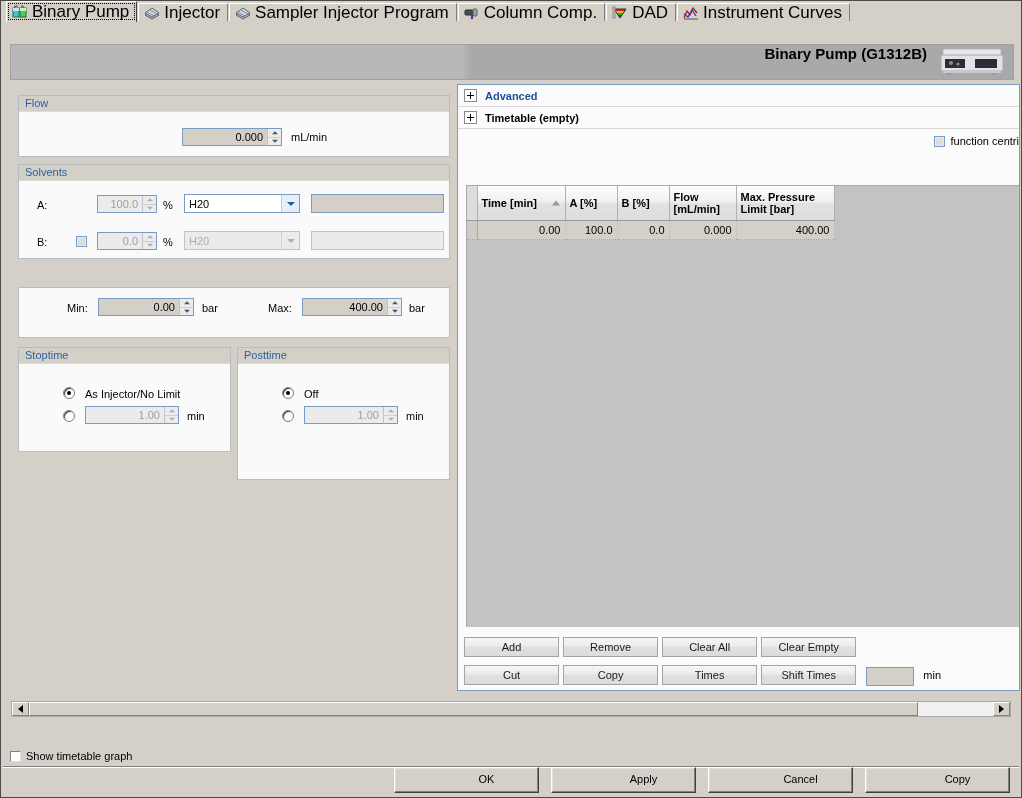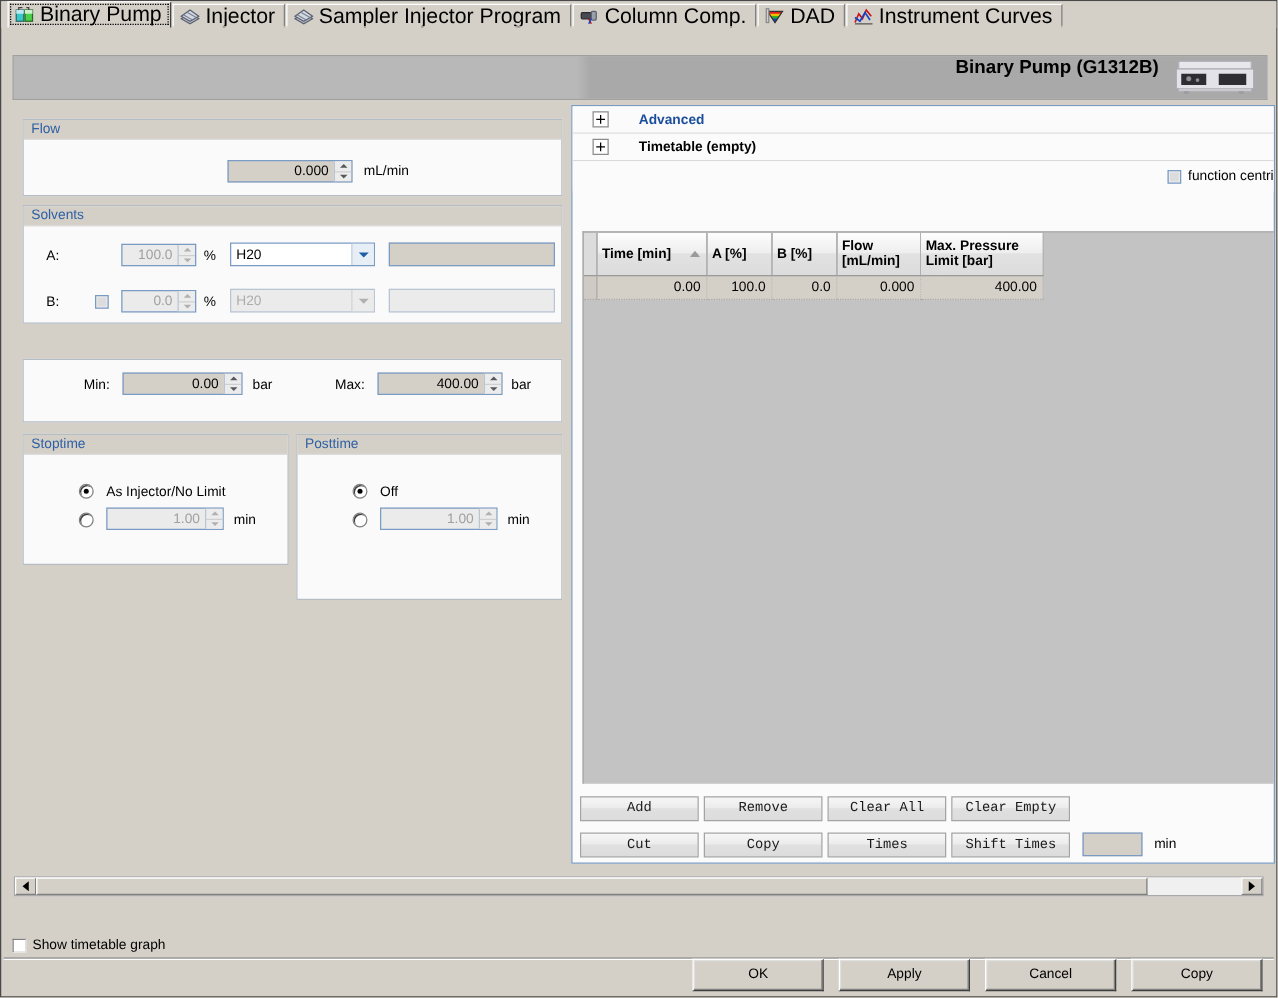--- a/index.html
+++ b/index.html
@@ -171,21 +171,21 @@
   }
   .radio.checked:after{
     content:"";position:absolute;left:3px;top:3px;width:4px;height:4px;
     border-radius:50%;background:#000;
   }
 
   .lbl{font-size:11px;color:#000;}
 
   
   .sect{
-    height:22px;display:flex;align-items:center;gap:24px;padding-left:16px;
+    height:22px;display:flex;align-items:center;gap:8px;padding-left:6px;
     border-bottom:1px solid #d9d9d9;background:#fbfbfb;box-sizing:border-box;
   }
   .expander{
     width:13px;height:13px;flex:none;box-sizing:border-box;
     border:1px solid #8b8b8b;background:#fff;position:relative;
   }
   .expander:before,.expander:after{
     content:"";position:absolute;background:#000;
   }
   .expander:before{left:2px;top:5px;width:7px;height:1px;}
@@ -221,21 +221,21 @@
     font-size:11px;text-align:right;padding:1px 4px;height:16px;color:#000;
   }
   table.tt td.rowhdr{background:#cfcbc4;border-right:1px solid #a9a9a9;}
 
   .btnrow{position:absolute;left:6px;right:6px;}
   .btn{
     display:inline-block;box-sizing:border-box;
     height:20px;line-height:18px;text-align:center;font-size:11px;
     background:linear-gradient(to bottom,#f6f6f6 0%,#ececec 45%,#e0e0e0 50%,#dcdcdc 100%);
     border:1px solid #a4a4a4;color:#1a1a1a;cursor:default;
-    font-family:Liberation Mono, monospace;
+    font-family:Liberation Sans, sans-serif;
   }
   .btn.w{width:95px;}
   .shiftbox{
     display:inline-block;width:48px;height:19px;
     background:#d4d0c8;border:1px solid #7a9bc4;box-sizing:border-box;vertical-align:middle;
   }
 
   
   .hscroll{
     position:absolute;left:9px;right:9px;bottom:1px;height:16px;
@@ -272,20 +272,21 @@
   .footbtns{
     position:absolute;right:10px;top:23px;display:flex;gap:12px;
   }
   .footbtn{
     width:103px;height:24px;line-height:22px;text-align:center;font-size:11px;
     background:#d4d0c8;color:#000;cursor:default;
     border-top:1px solid #fff;border-left:1px solid #fff;
     border-right:1px solid #404040;border-bottom:1px solid #404040;
     box-shadow:inset -1px -1px 0 #808080, inset 1px 1px 0 #dfdfdf;
     font-family:"Liberation Sans",sans-serif;
+    padding-left:40px;
   }
   .sepline{
     position:absolute;left:1px;right:1px;top:22px;height:1px;background:#808080;
   }
   .sepline2{
     position:absolute;left:1px;right:1px;top:23px;height:1px;background:#fff;
   }
 </style>
 </head>
 <body>

